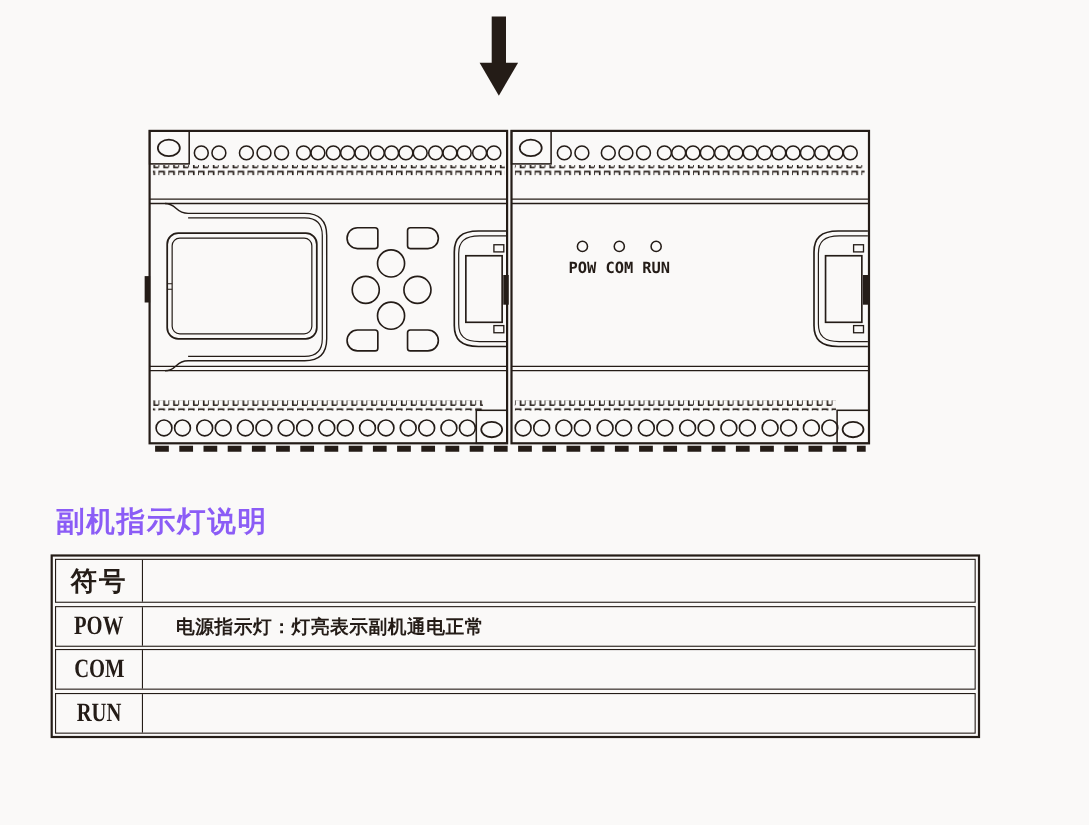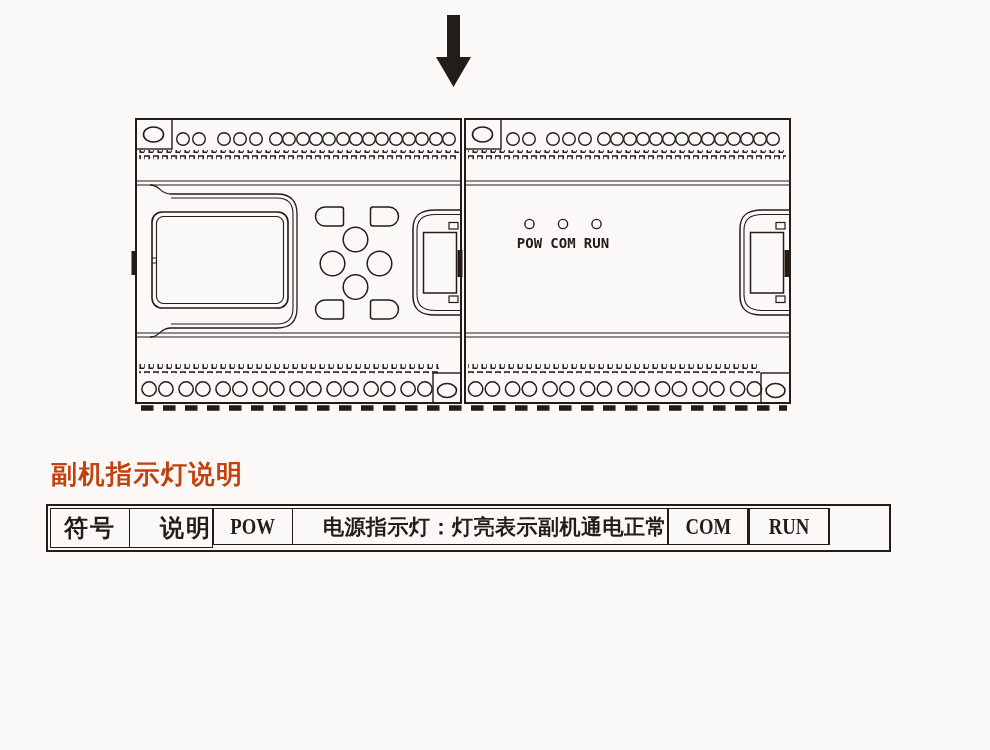--- a/index.html
+++ b/index.html
@@ -1,31 +1,31 @@
 <!DOCTYPE html>
 <html><head>
 <meta charset="utf-8">
 <style>
   html,body{margin:0;padding:0}
   body{width:990px;height:750px;background:#faf9f8;position:relative;overflow:hidden;
        font-family:"Liberation Serif","DejaVu Serif",serif;color:#241c17}
   .diagram-svg{position:absolute;top:0;left:0}
   .section-title{position:absolute;left:51px;top:457px;font-weight:bold;font-size:26px;
-       letter-spacing:1.5px;color:#c2410c}
+       letter-spacing:1.5px;color:#8b5cf6}
   .tbl{position:absolute;left:46px;top:504px;width:845px;box-sizing:border-box;
-       border:2.5px solid #241c17;padding:2px;display:flex;flex-direction:row;row-gap:2.5px;
+       border:2.5px solid #241c17;padding:2px;display:flex;flex-direction:column;row-gap:2.5px;
        background:#faf9f8}
   .tr{display:flex;border:1px solid #241c17;height:35px;align-items:stretch}
   .tr.head{height:38px}
   .c1{width:78px;flex:none;border-right:1px solid #241c17;display:flex;
       align-items:center;justify-content:center}
   .c2{flex:1;display:flex;align-items:center;padding-left:30px}
   .hdr{font-weight:bold;font-size:24px;letter-spacing:2px}
   .sym{font-weight:bold;font-size:24px;transform:scaleX(.78)}
-  .desc{font-weight:bold;font-size:21px;letter-spacing:.5px}
+  .desc{font-weight:bold;font-size:17px;letter-spacing:.5px}
   .led-label{font-family:"DejaVu Sans Mono",monospace;font-weight:bold;font-size:14px}
 </style>
 </head>
 <body>
 
 <svg class="diagram-svg" width="990" height="435" viewBox="0 0 990 435">
   <defs>
     <pattern id="zz" width="9" height="9" patternUnits="userSpaceOnUse">
       <path d="M0,8.3 V3 H5.2 V8.3 H9" fill="none" stroke="#241c17" stroke-width="1.5"></path>
     </pattern>
@@ -190,21 +190,20 @@
   </g>
 
   <path d="M141,408 H787" stroke="#241c17" stroke-width="5.5" stroke-dasharray="12.5 9.5" fill="none"></path>
 </svg>
 
 <div class="section-title">副机指示灯说明</div>
 
 <div class="tbl">
   <div class="tr head">
     <div class="c1 hdr">符号</div>
-    <div class="c2 hdr">说明</div>
   </div>
   <div class="tr">
     <div class="c1">
         <span class="sym">POW</span>
       </div>
     <div class="c2 desc">电源指示灯：灯亮表示副机通电正常</div>
   </div>
   <div class="tr">
     <div class="c1">
         <span class="sym">COM</span>

